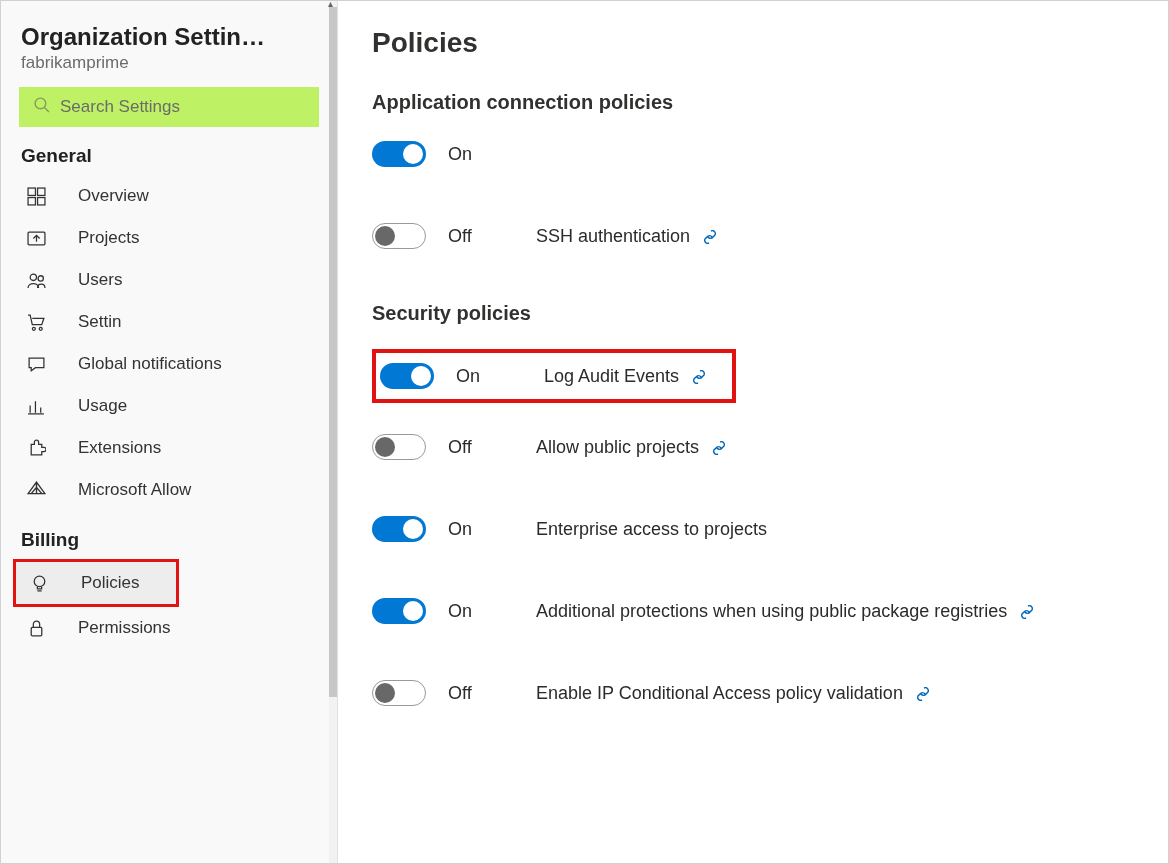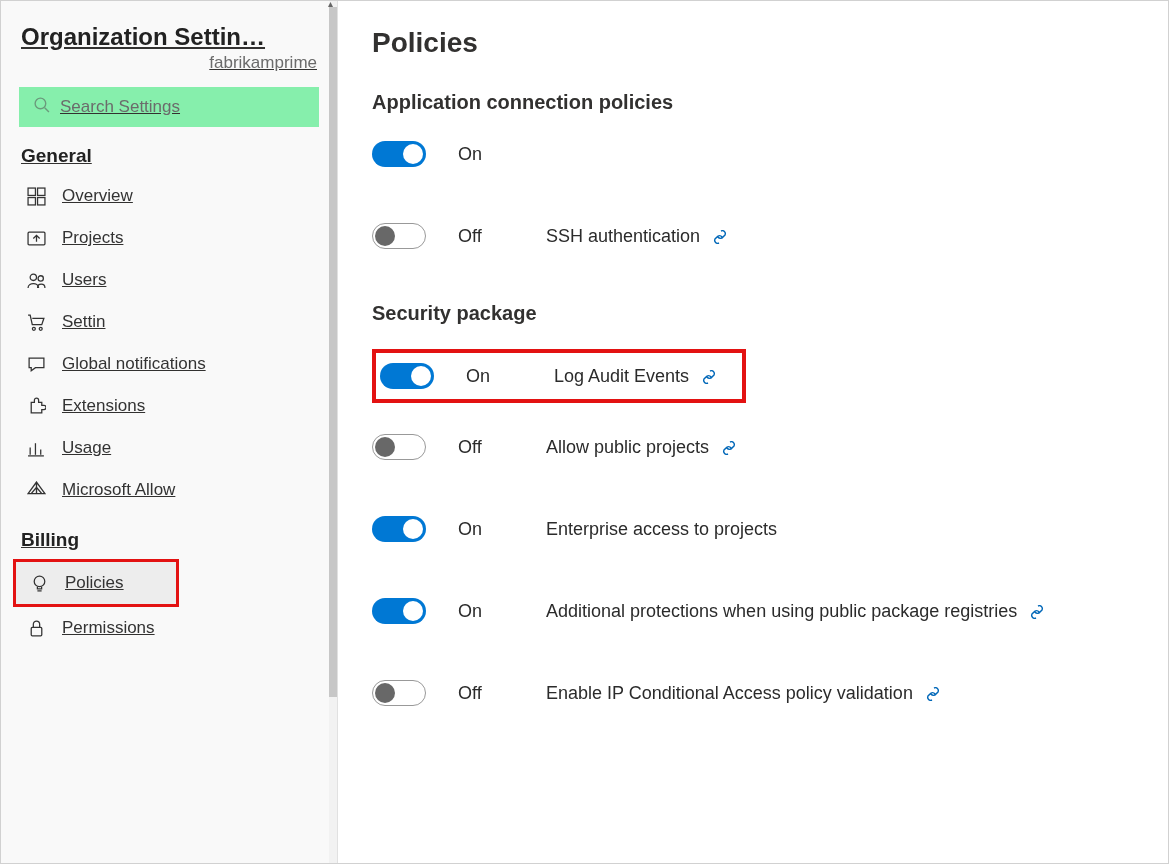--- a/index.html
+++ b/index.html
@@ -1,44 +1,44 @@
 <!DOCTYPE html>
 <html><head>
 <meta charset="utf-8">
 <style>
   * { box-sizing: border-box; font-family: "Segoe UI", -apple-system, BlinkMacSystemFont, sans-serif; }
   body { margin:0; padding:0; background:#fff; color:#323130; width:1169px; height:864px; overflow:hidden; border:1px solid #d1d1d1; position:relative; }
   .layout { display:flex; height:100%; }
   .sidebar { width:337px; background:#f9f9f9; border-right:1px solid #e1e1e1; padding:0; overflow-y:auto; position:relative; }
-  .sidebar-inner { padding:12px 18px 0 18px;text-decoration:underline; }
+  .sidebar-inner { padding:12px 18px 0 18px; }
   .sb-title { font-size:24px; font-weight:600; color:#222; margin:10px 2px 2px 2px; white-space:nowrap; overflow:hidden; text-overflow:ellipsis; }
-  .sb-org { font-size:17px; color:#6b6b6b; margin:2px 2px 14px 2px;text-align:right; }
-  .searchbox { background:#86efac; display:flex; align-items:center; padding:9px 14px; gap:10px; margin:0 0 18px 0; }
+  .sb-org { font-size:17px; color:#6b6b6b; margin:2px 2px 14px 2px; }
+  .searchbox { background:#bef264; display:flex; align-items:center; padding:9px 14px; gap:10px; margin:0 0 18px 0; }
   .searchbox svg { width:17px; height:17px; opacity:.55; flex-shrink:0; }
   .searchbox span { color:#6b6b6b; font-size:17px; }
   .section-header { font-size:19px; font-weight:600; color:#222; margin:18px 2px 8px 2px; }
-  .nav-item { display:flex; align-items:center; gap:16px; padding:11px 8px 11px 6px; color:#333; font-size:17px; cursor:pointer; margin:0 -12px 0 -6px; }
+  .nav-item { display:flex; align-items:center; gap:32px; padding:11px 8px 11px 6px; color:#333; font-size:17px; cursor:pointer; margin:0 -12px 0 -6px; }
   .nav-item.selected { background:#ededed; }
   .nav-item .nav-icon { width:19px; height:19px; display:flex; align-items:center; justify-content:center; flex-shrink:0; margin-left:8px; }
   .nav-item .nav-icon svg { width:19px; height:19px; stroke:#333; }
   .highlight-red-border { border:3px solid #e31212; }
   .scroll-track { position:absolute; right:0; top:0; width:8px; height:100%; background:#f2f2f2; }
   .scroll-thumb { position:absolute; right:0; top:6px; width:8px; background:#c7c7c7; height:80%; }
   .scroll-arrow { position:absolute; right:-1px; width:10px; height:10px; font-size:10px; color:#666; }
   .main { flex:1; padding:26px 34px; overflow:auto; }
   .page-title { font-size:28px; font-weight:600; margin:0 0 32px 0; }
   .group-title { font-size:20px; font-weight:600; margin:18px 0 24px 0; }
   .policy-row { display:flex; align-items:center; margin:0 0 50px 0; min-height:32px; }
   .toggle { width:54px; height:26px; border-radius:16px; position:relative; cursor:pointer; flex-shrink:0; }
   .toggle.on { background:#0078d4; }
   .toggle.off { background:#fff; border:1px solid #999; }
   .knob { position:absolute; width:20px; height:20px; border-radius:50%; top:3px; }
   .toggle.on .knob { right:3px; background:#fff; }
   .toggle.off .knob { left:2px; top:2px; background:#686868; }
-  .state { width:88px; margin-left:32px; font-size:18px; color:#2b2b2b; }
+  .state { width:88px; margin-left:22px; font-size:18px; color:#2b2b2b; }
   .policy-label { font-size:18px; color:#2b2b2b; }
   .link-icon { display:inline-flex; margin-left:8px; vertical-align:middle; }
   .link-icon svg { width:14px; height:14px; stroke:#0067b8; }
   .highlight-policy { display:inline-flex; align-items:center; border:4px solid #e31212; padding:10px 26px 10px 4px; margin-bottom:28px; }
 </style>
 </head>
 <body>
 
 <div class="layout">
   <aside class="sidebar">
@@ -107,38 +107,38 @@
         <span class="nav-icon">
             <svg viewBox="0 0 18 18" fill="none" stroke="#333" stroke-width="1.2">
               <path d="M2 3h14v9H8l-4 3v-3H2z"></path>
             </svg>
           </span>
         <span>Global notifications</span>
       </div>
       <div class="nav-item">
         <span class="nav-icon">
             <svg viewBox="0 0 18 18" fill="none" stroke="#333" stroke-width="1.2">
-              <path d="M4 5h3V3a2 2 0 114 0v2h3v3h2a2 2 0 110 4h-2v3H4z"></path>
-            </svg>
-          </span>
-        <span>Extensions</span>
-      </div>
-      <div class="nav-item">
-        <span class="nav-icon">
-            <svg viewBox="0 0 18 18" fill="none" stroke="#333" stroke-width="1.2">
               <line x1="3" y1="15" x2="3" y2="8"></line>
               <line x1="8" y1="15" x2="8" y2="4"></line>
               <line x1="13" y1="15" x2="13" y2="10"></line>
               <line x1="1" y1="16" x2="16" y2="16"></line>
             </svg>
           </span>
         <span>Usage</span>
       </div>
       <div class="nav-item">
         <span class="nav-icon">
+            <svg viewBox="0 0 18 18" fill="none" stroke="#333" stroke-width="1.2">
+              <path d="M4 5h3V3a2 2 0 114 0v2h3v3h2a2 2 0 110 4h-2v3H4z"></path>
+            </svg>
+          </span>
+        <span>Extensions</span>
+      </div>
+      <div class="nav-item">
+        <span class="nav-icon">
             <svg viewBox="0 0 18 18" fill="none" stroke="#333" stroke-width="1.3">
               <path d="M9 1 L17 12 H1 Z M9 1 V12 M4 12 L9 6 L14 12"></path>
             </svg>
           </span>
         <span>Microsoft Allow</span>
       </div>
 
       <div class="section-header">Billing</div>
 
       <div class="nav-item selected highlight-red-border" style="margin-left:-6px; margin-right:140px;">
@@ -183,21 +183,21 @@
       <div class="policy-label">
         <span>SSH authentication</span>
         <span class="link-icon">
             <svg viewBox="0 0 14 14" fill="none" stroke="#0067b8" stroke-width="1.4">
               <path d="M5 7a3 3 0 005 0l2-2a3 3 0 00-4-4M9 7a3 3 0 00-5 0l-2 2a3 3 0 004 4"></path>
             </svg>
           </span>
       </div>
     </div>
 
-    <h2 class="group-title">Security package</h2>
+    <h2 class="group-title">Security policies</h2>
 
     <div class="highlight-policy">
       <div class="toggle on">
           <div class="knob"></div>
         </div>
       <div class="state">On</div>
       <div class="policy-label">
         <span>Log Audit Events</span>
         <span class="link-icon">
             <svg viewBox="0 0 14 14" fill="none" stroke="#0067b8" stroke-width="1.4">

